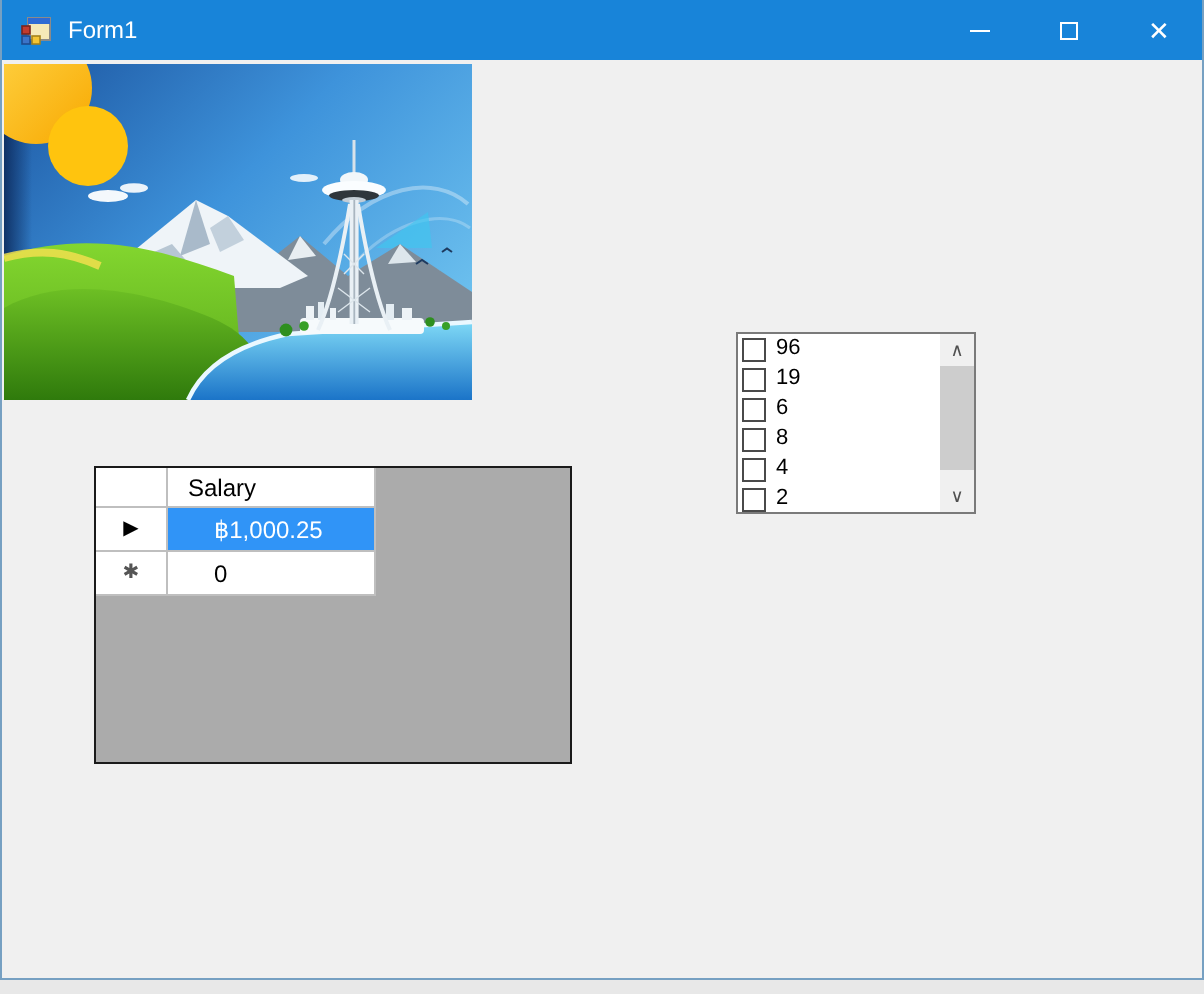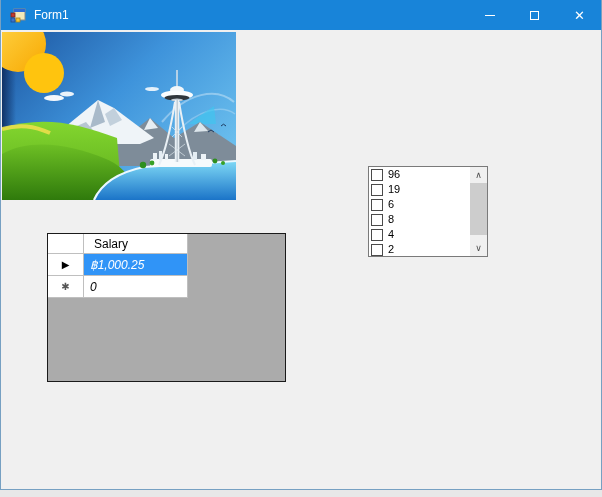--- a/index.html
+++ b/index.html
@@ -40,21 +40,21 @@
     border:1px solid #1A1A1A;overflow:hidden;}
   .dg-row{display:flex;}
   .dg-rowheader{width:36px;background:#ffffff;border-right:1px solid #BFBFBF;
     border-bottom:1px solid #BFBFBF;display:flex;align-items:center;justify-content:center;flex:0 0 auto;}
   .dg-cell{width:104px;background:#ffffff;border-right:1px solid #BFBFBF;
     border-bottom:1px solid #BFBFBF;display:flex;align-items:center;flex:0 0 auto;
     font-size:12px;color:#000000;}
   .dg-header-row .dg-rowheader,.dg-header-row .dg-cell{height:20px;}
   .dg-data-row .dg-rowheader,.dg-data-row .dg-cell{height:22px;}
   .dg-colheader-text{padding-left:10px;font-size:12px;color:#000000;}
-  .dg-cell-text{padding-left:6px;font-style:italic;}
+  .dg-cell-text{padding-left:23px;}
   .dg-cell-selected{background:#3094F7;color:#ffffff;}
   .row-current-glyph{font-size:10px;color:#000000;line-height:1;}
   .row-new-glyph{font-size:10px;color:#555555;line-height:1;}
 </style>
 </head>
 <body>
 
 <div class="window">
 
   <div class="titlebar">

